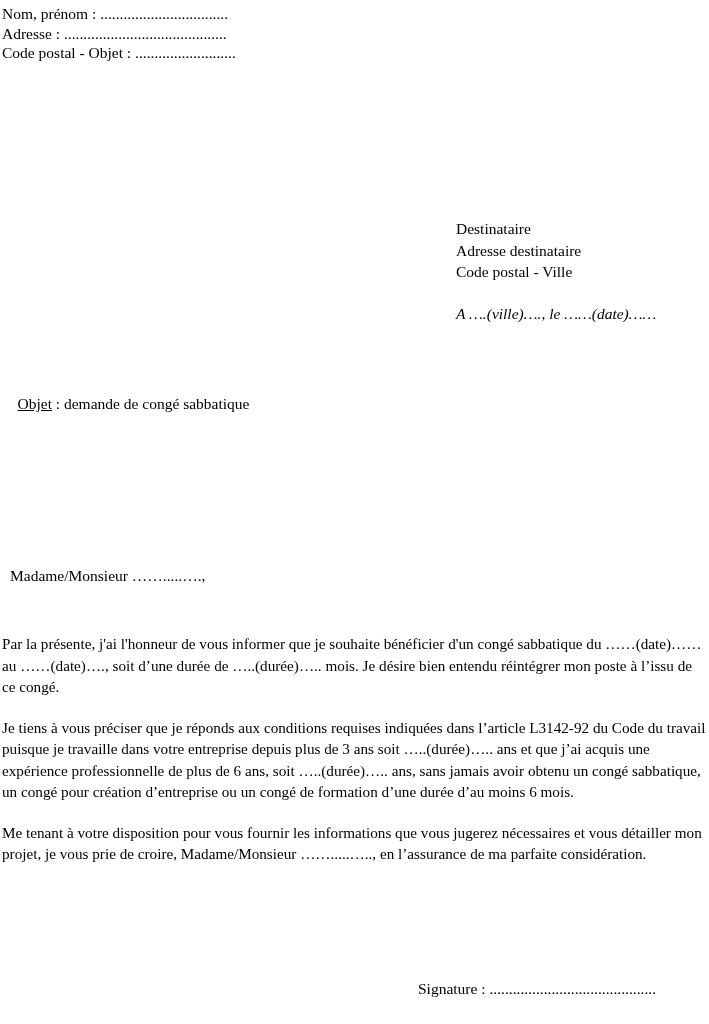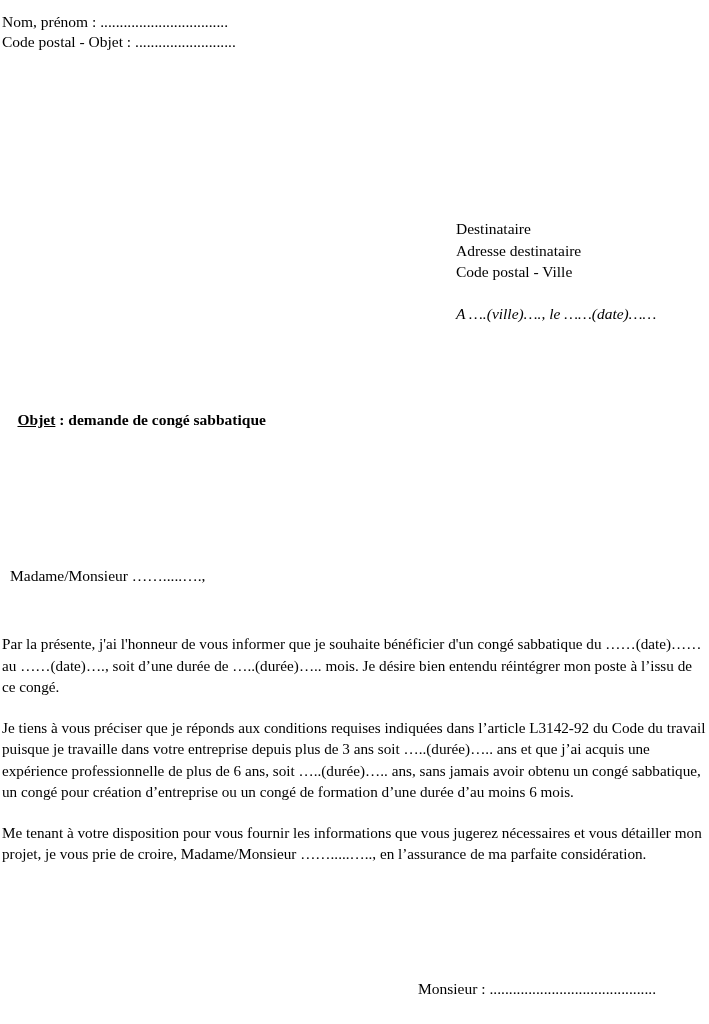--- a/index.html
+++ b/index.html
@@ -22,21 +22,20 @@
     box-sizing: border-box;
     padding: 0;
   }
 
   
   .sender {
     position: absolute;
     left: 2px;
     top: 4px;
     width: 400px;
-    margin-top: 8px;
   }
   .sender-line {
     font-size: 15.5px;
     line-height: 19.5px;
     white-space: pre;
   }
 
   
   .recipient {
     position: absolute;
@@ -56,25 +55,24 @@
     font-size: 15.5px;
     line-height: 21px;
     white-space: pre;
     font-style: italic;
   }
 
   
   .subject {
     position: absolute;
     left: 2px;
-    top: 388px;
+    top: 372px;
     font-size: 15.5px;
     line-height: 21px;
     white-space: pre;
-    font-weight: bold;
   }
   .subject .u {
     text-decoration: underline;
   }
 
   
   .salutation {
     position: absolute;
     left: 2px;
     top: 565px;
@@ -111,20 +109,21 @@
     white-space: pre;
   }
 </style>
 </head>
 <body>
 
 <div class="page">
 
   <div class="sender">
     <div class="sender-line">Nom, prénom : .................................</div>
+    <div class="sender-line">Adresse : ..........................................</div>
     <div class="sender-line">Code postal - Objet : ..........................</div>
   </div>
 
   <div class="recipient">
     <div class="recipient-line">Destinataire</div>
     <div class="recipient-line">Adresse destinataire</div>
     <div class="recipient-line">Code postal - Ville</div>
   </div>
 
   <div class="date-line">A ….(ville)…., le ……(date)……</div>
@@ -134,15 +133,15 @@
   </div>
 
   <div class="salutation">Madame/Monsieur …….....….,</div>
 
   <div class="body">
     <p class="para">Par la présente, j'ai l'honneur de vous informer que je souhaite bénéficier d'un congé sabbatique du ……(date)…… au ……(date)…., soit d’une durée de …..(durée)….. mois. Je désire bien entendu réintégrer mon poste à l’issu de ce congé.</p>
     <p class="para">Je tiens à vous préciser que je réponds aux conditions requises indiquées dans l’article L3142-92 du Code du travail puisque je travaille dans votre entreprise depuis plus de 3 ans soit …..(durée)…..  ans et que j’ai acquis une expérience professionnelle de plus de 6 ans, soit …..(durée)….. ans, sans jamais avoir obtenu un congé sabbatique, un congé pour création d’entreprise ou un congé de formation d’une durée d’au moins 6 mois.</p>
     <p class="para">Me tenant à votre disposition pour vous fournir les informations que vous jugerez nécessaires et vous détailler mon projet, je vous prie de croire, Madame/Monsieur …….....….., en l’assurance de ma parfaite considération.</p>
   </div>
 
-  <div class="signature">Monsieur : ...........................................</div>
+  <div class="signature">Signature : ...........................................</div>
 
 </div>
 
 </body></html>

